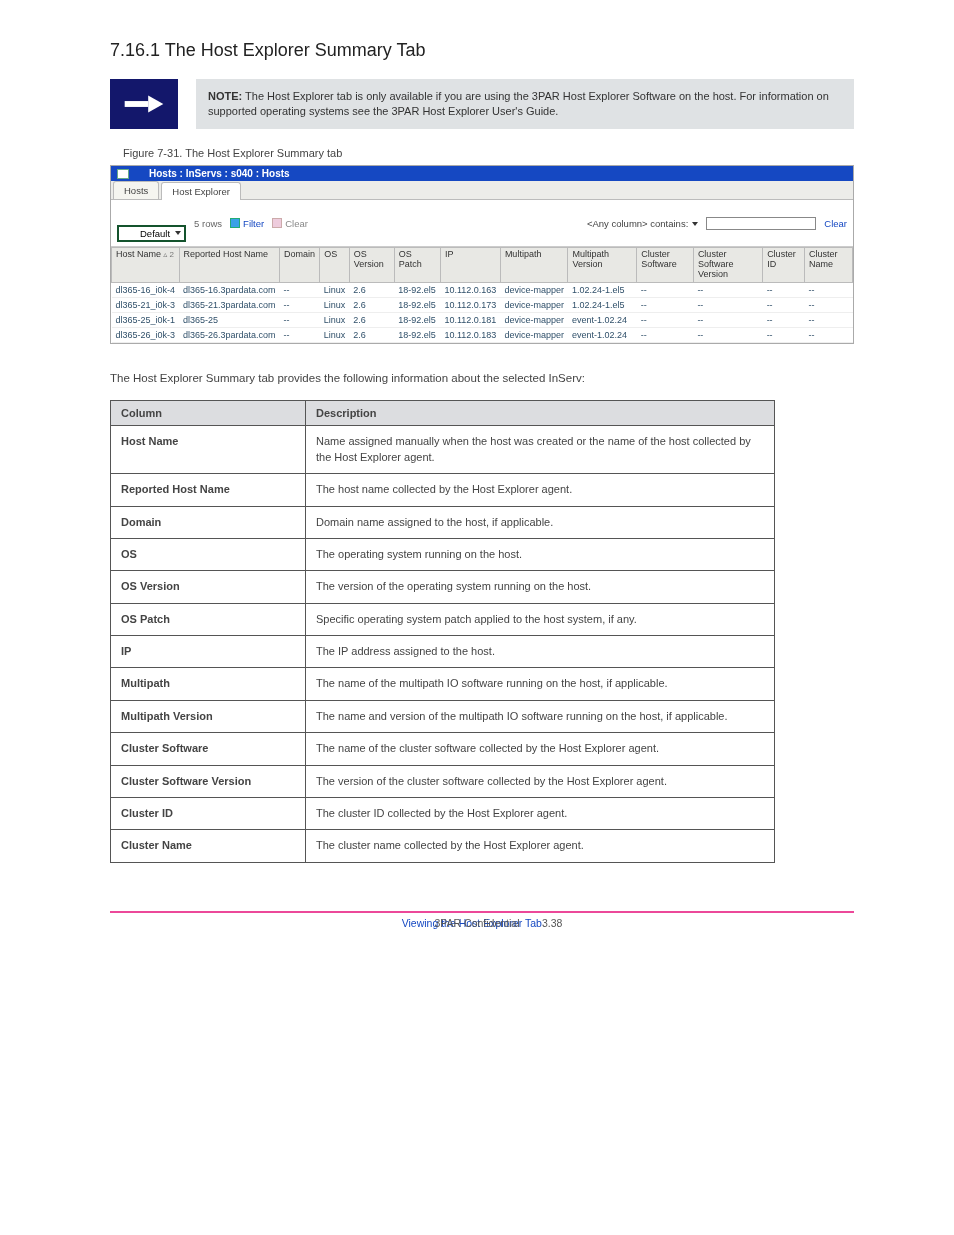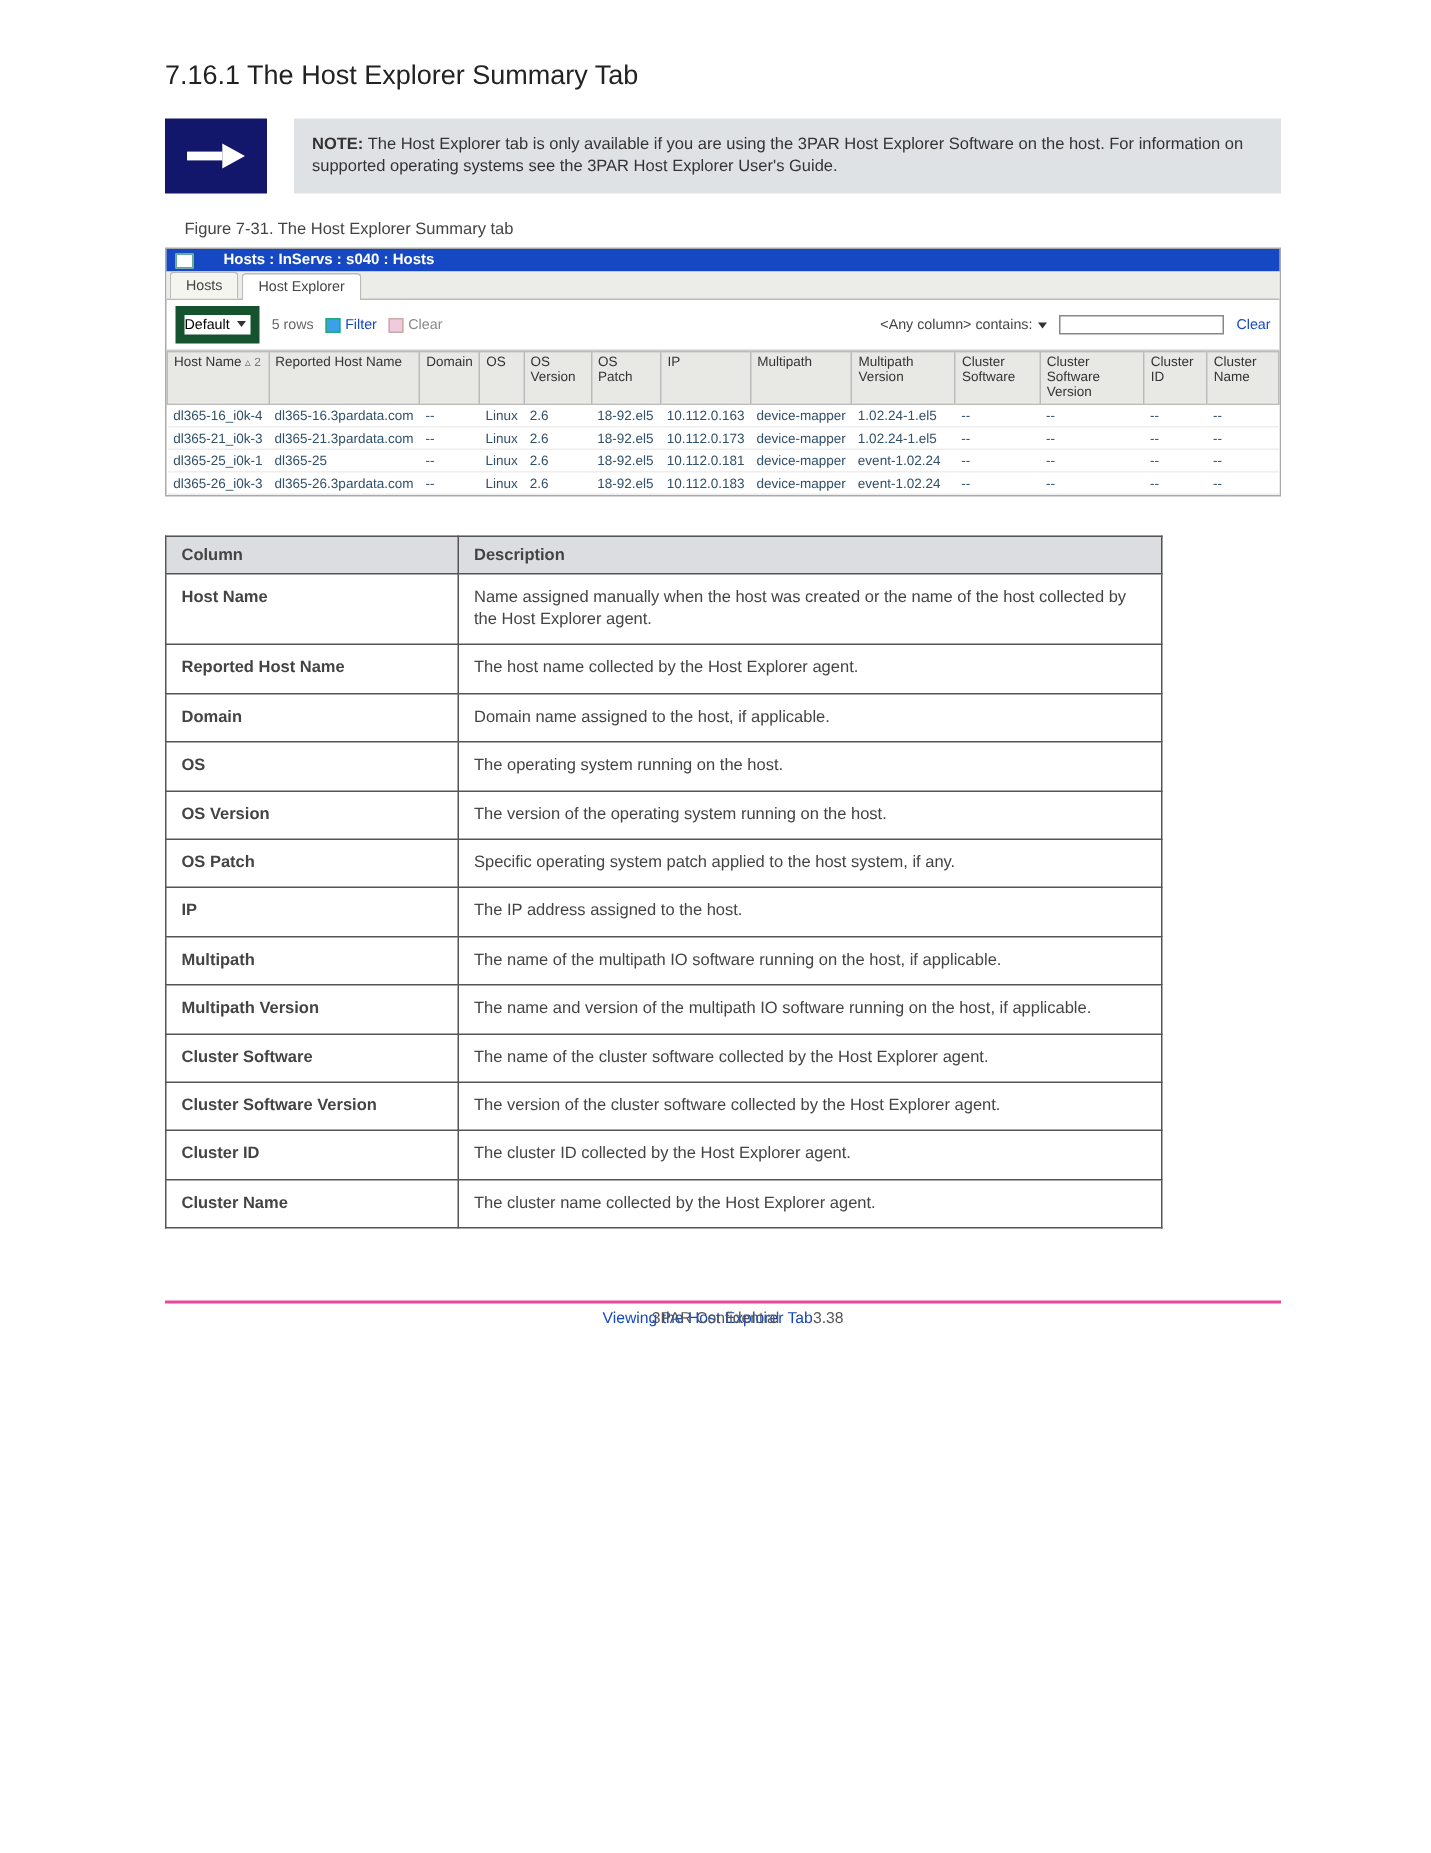--- a/index.html
+++ b/index.html
@@ -54,21 +54,21 @@
   .tab {
     font-size: 9.5px; padding: 3px 10px; border:1px solid #bbb; border-bottom:none;
     background:#f5f5f0; border-radius:3px 3px 0 0; margin-left:2px; color:#444;
   }
   .tab.active { background:#fff; position:relative; top:1px; }
   .toolbar {
     display:flex; align-items:center; padding:4px 6px; gap:8px; font-size:9.5px;
     border-bottom:1px solid #ccc;
   }
   .toolbar .dropdown {
-    border:6px solid #14532d; padding:1px 14px 1px 0; background:#fff; position:relative; min-width:54px;
+    border:2px solid #14532d; padding:1px 14px 1px 21px; background:#fff; position:relative; min-width:54px;margin-top:21px;
   }
   .toolbar .dropdown::after {
     content:''; position:absolute; right:3px; top:4px;
     border-left:3px solid transparent; border-right:3px solid transparent; border-top:4px solid #333;
   }
   .toolbar .muted { color:#666; }
   .toolbar .filter-link { color:#1548c2; display:flex; align-items:center; gap:3px; }
   .toolbar .filter-ic { width:10px; height:10px; background:#3aa1e8; border:1px solid #2a7; }
   .toolbar .clear-link { color:#888; display:flex; align-items:center; gap:3px; }
   .toolbar .clear-ic { width:10px; height:10px; background:#ecd; border:1px solid #caa; }
@@ -235,20 +235,21 @@
             <td>event-1.02.24</td>
             <td>--</td>
             <td>--</td>
             <td>--</td>
             <td>--</td>
           </tr>
         </tbody>
     </table>
   </div>
 
+  <div class="col-text">The Host Explorer Summary tab provides the following information about the selected InServ:</div>
 
   <table class="summary-table">
     <thead>
       <tr>
         <th>Column</th>
         <th>Description</th>
       </tr>
     </thead>
     <tbody id="summary-body">
         <tr>

